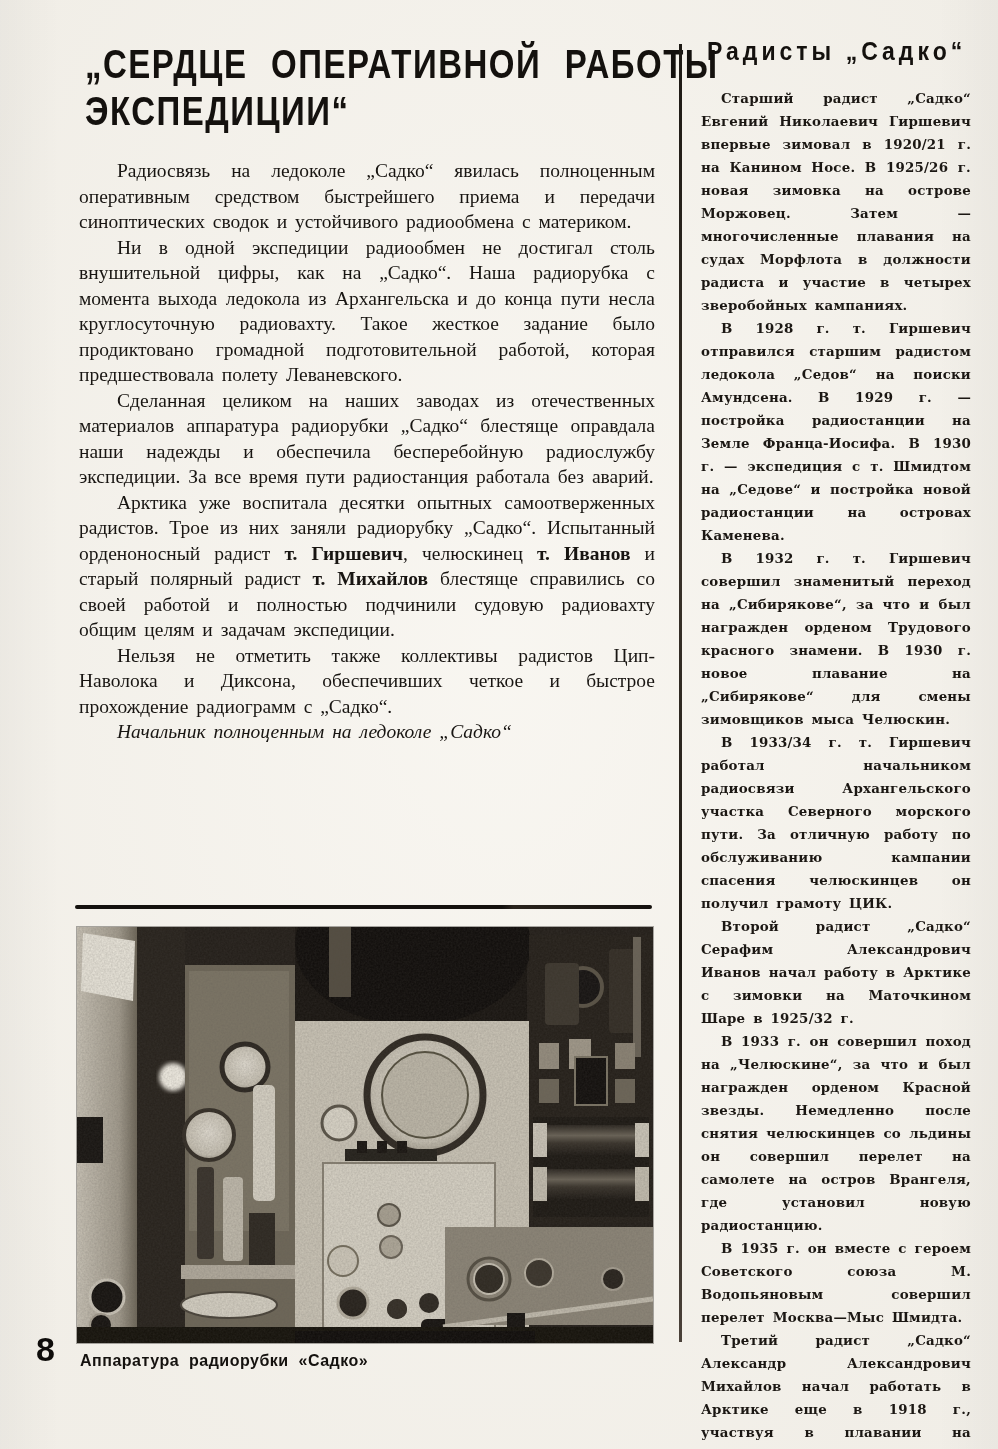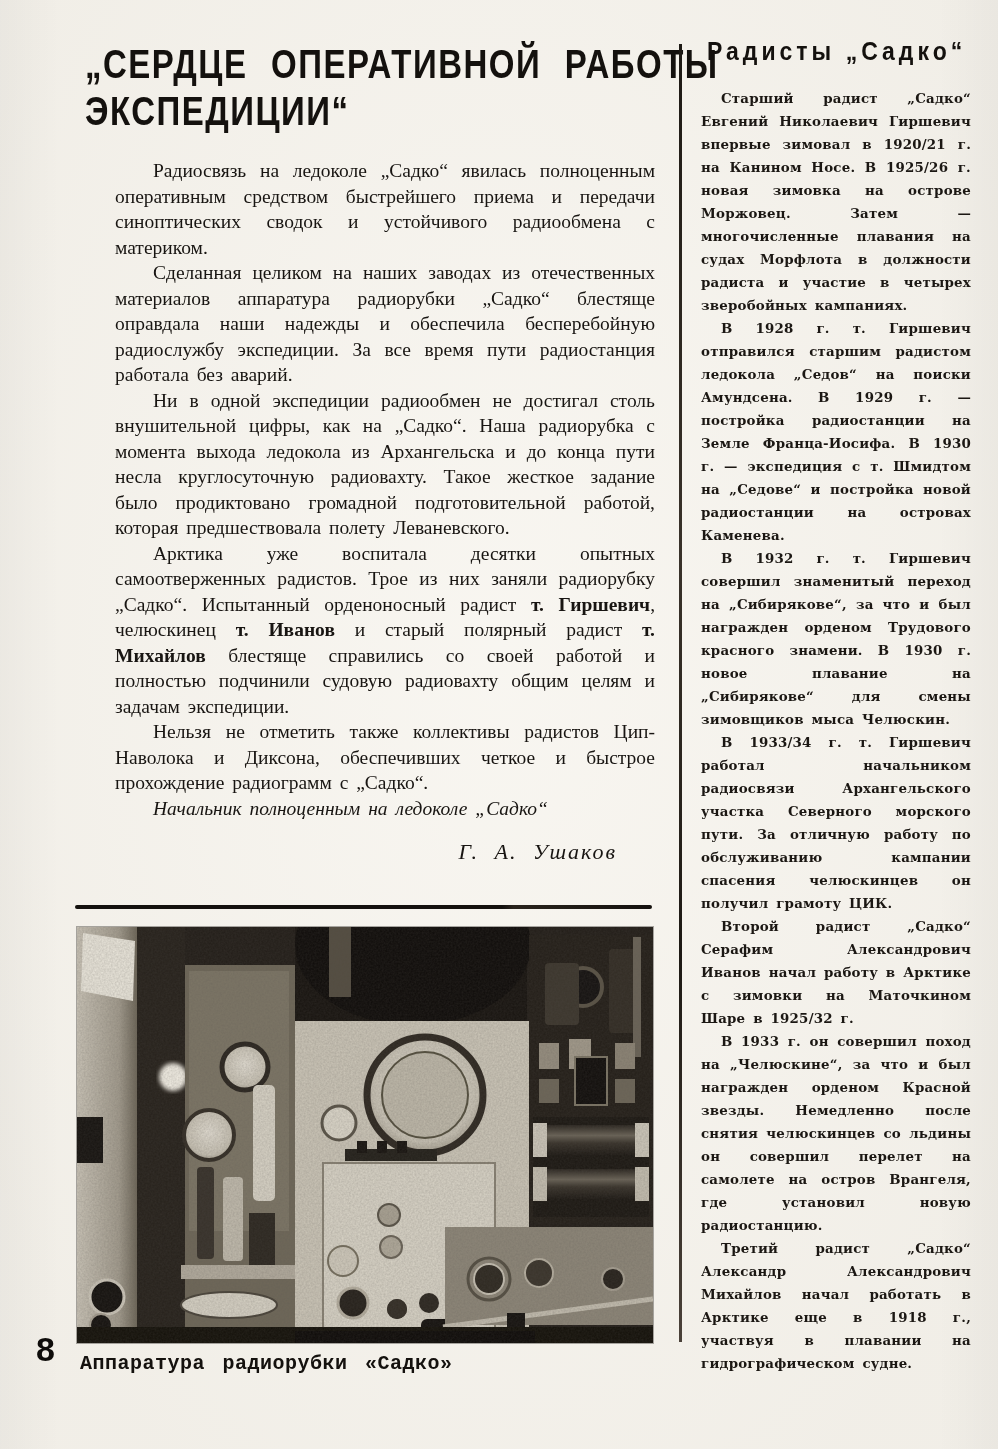--- a/index.html
+++ b/index.html
@@ -14,41 +14,41 @@
       radial-gradient(ellipse at 50% 45%, rgba(255,255,255,0.25), rgba(0,0,0,0.02) 85%),
       linear-gradient(90deg, rgba(0,0,0,0.03), rgba(0,0,0,0) 6%, rgba(0,0,0,0) 94%, rgba(0,0,0,0.03));
   }
 
   
   .left-col{position:absolute;left:79px;top:0;width:576px;}
   .headline{margin:40px 0 0 6px;font-family:"Liberation Sans",sans-serif;
     font-weight:bold;color:#14110e;}
   .headline .h-line{font-size:33px;line-height:47px;letter-spacing:1.5px;word-spacing:13px;
     transform:scaleY(1.22);transform-origin:left center;white-space:nowrap;}
-  .body-text{margin-top:24px;margin-left:36px;}
+  .body-text{margin-top:24px;}
   .body-text p{margin:0;padding:0;font-size:19.5px;line-height:25.5px;
     text-align:justify;text-indent:38px;word-spacing:3px;}
   .body-text p.strong{font-weight:bold;margin-top:8px;}
   .byline{margin:2px 0 0 0;font-style:italic;font-size:19.5px;line-height:26px;
     text-indent:38px;word-spacing:6px;}
   .signature{margin:18px 38px 0 0;text-align:right;font-style:italic;
     font-size:22px;letter-spacing:2px;word-spacing:8px;}
   .rule{position:absolute;left:75px;top:905px;width:577px;height:4px;
     background:linear-gradient(90deg,#14110e 74%,#2a241d 76%,#14110e 100%);
     border-radius:2px;}
 
   
   .photo{position:absolute;left:77px;top:927px;width:576px;height:416px;
     box-shadow:0 0 0 1px rgba(20,17,14,0.35);}
   .photo svg{display:block;width:100%;height:100%;}
 
   .page-number{position:absolute;left:36px;top:1330px;
     font-family:"Liberation Sans",sans-serif;font-weight:bold;font-size:34px;color:#0e0c0a;}
   .caption{position:absolute;left:80px;top:1352px;width:560px;
-    font-family:Liberation Mono, monospace;font-weight:bold;font-size:20px;
+    font-family:Liberation Sans, sans-serif;font-weight:bold;font-size:16px;
     letter-spacing:0.5px;word-spacing:5px;color:#14110e;}
 
   
   .divider{position:absolute;left:679px;top:44px;width:3px;height:1298px;
     background:linear-gradient(180deg,#1d1914 0%,#39322a 40%,#1d1914 70%,#4a4139 100%);}
 
   
   .sidebar{position:absolute;left:701px;top:0;width:270px;}
   .sidebar-title{margin:38px 0 0 6px;font-family:"Liberation Sans",sans-serif;
     font-weight:bold;font-size:23px;letter-spacing:4px;color:#14110e;white-space:nowrap;
@@ -64,26 +64,25 @@
 <div class="page">
 
   <div class="left-col">
     <div class="headline">
       <div class="h-line">„СЕРДЦЕ ОПЕРАТИВНОЙ РАБОТЫ</div>
       <div class="h-line">ЭКСПЕДИЦИИ“</div>
     </div>
 
     <div class="body-text">
       <p>Радиосвязь на ледоколе „Садко“ явилась полноценным оперативным средством быстрейшего приема и передачи синоптических сводок и устойчивого радиообмена с материком.</p>
+      <p>Ни в одной экспедиции радиообмен не достигал столь внушительной цифры, как на „Садко“. Наша радиорубка с момента выхода ледокола из Архангельска и до конца пути несла круглосуточную радиовахту. Такое жесткое задание было продиктовано громадной подготовительной работой, которая предшествовала полету Леваневского.</p>
       <p>Сделанная целиком на наших заводах из отечественных материалов аппаратура радиорубки „Садко“ блестяще оправдала наши надежды и обеспечила бесперебойную радиослужбу экспедиции. За все время пути радиостанция работала без аварий.</p>
-      <p>Ни в одной экспедиции радиообмен не достигал столь внушительной цифры, как на „Садко“. Наша радиорубка с момента выхода ледокола из Архангельска и до конца пути несла круглосуточную радиовахту. Такое жесткое задание было продиктовано громадной подготовительной работой, которая предшествовала полету Леваневского.</p>
       <p><span>Арктика уже воспитала десятки опытных самоотверженных радистов. Трое из них заняли радиорубку „Садко“. Испытанный орденоносный радист </span><b>т. Гиршевич</b><span>, челюскинец </span><b>т. Иванов</b><span> и старый полярный радист </span><b>т. Михайлов</b><span> блестяще справились со своей работой и полностью подчинили судовую радиовахту общим целям и задачам экспедиции.</span></p>
       <p>Нельзя не отметить также коллективы радистов Цип-Наволока и Диксона, обеспечивших четкое и быстрое прохождение радиограмм с „Садко“.</p>
       <p class="byline">Начальник полноценным на ледоколе „Садко“</p>
-      <div class="signature">Г. А. Ушаков</div>
     </div>
   </div>
 
   <div class="rule"></div>
 
   <div class="photo">
     <svg viewBox="0 0 576 416" preserveAspectRatio="none">
       <defs>
         <linearGradient id="panelL" x1="0" y1="0" x2="1" y2="0">
           <stop offset="0" stop-color="#cbc5b8"></stop>
@@ -197,18 +196,19 @@
 
   <div class="sidebar">
     <div class="sidebar-title">Радисты „Садко“</div>
     <div class="sidebar-body">
       <p>Старший радист „Садко“ Евгений Николаевич Гиршевич впервые зимовал в 1920/21 г. на Канином Носе. В 1925/26 г. новая зимовка на острове Моржовец. Затем —многочисленные плавания на судах Морфлота в должности радиста и участие в четырех зверобойных кампаниях.</p>
       <p>В 1928 г. т. Гиршевич отправился старшим радистом ледокола „Седов“ на поиски Амундсена. В 1929 г. — постройка радиостанции на Земле Франца-Иосифа. В 1930 г. — экспедиция с т. Шмидтом на „Седове“ и постройка новой радиостанции на островах Каменева.</p>
       <p>В 1932 г. т. Гиршевич совершил знаменитый переход на „Сибирякове“, за что и был награжден орденом Трудового красного знамени. В 1930 г. новое плавание на „Сибирякове“ для смены зимовщиков мыса Челюскин.</p>
       <p>В 1933/34 г. т. Гиршевич работал начальником радиосвязи Архангельского участка Северного морского пути. За отличную работу по обслуживанию кампании спасения челюскинцев он получил грамоту ЦИК.</p>
       <p>Второй радист „Садко“ Серафим Александрович Иванов начал работу в Арктике с зимовки на Маточкином Шаре в 1925/32 г.</p>
       <p>В 1933 г. он совершил поход на „Челюскине“, за что и был награжден орденом Красной звезды. Немедленно после снятия челюскинцев со льдины он совершил перелет на самолете на остров Врангеля, где установил новую радиостанцию.</p>
+      <p>В 1935 г. он вместе с героем Советского союза М. Водопьяновым совершил перелет Москва—Мыс Шмидта.</p>
       <p>Третий радист „Садко“ Александр Александрович Михайлов начал работать в Арктике еще в 1918 г., участвуя в плавании на гидрографическом судне.</p>
 
     </div>
   </div>
 
 </div>
 
 </body></html>

